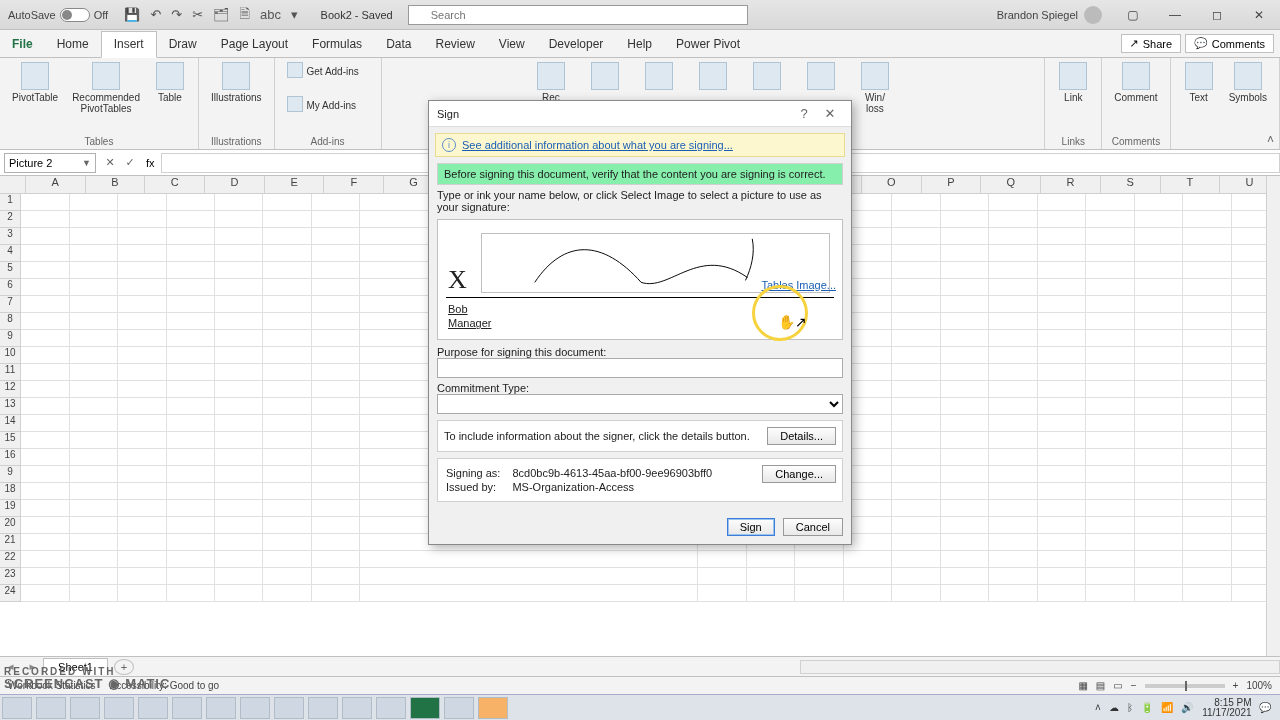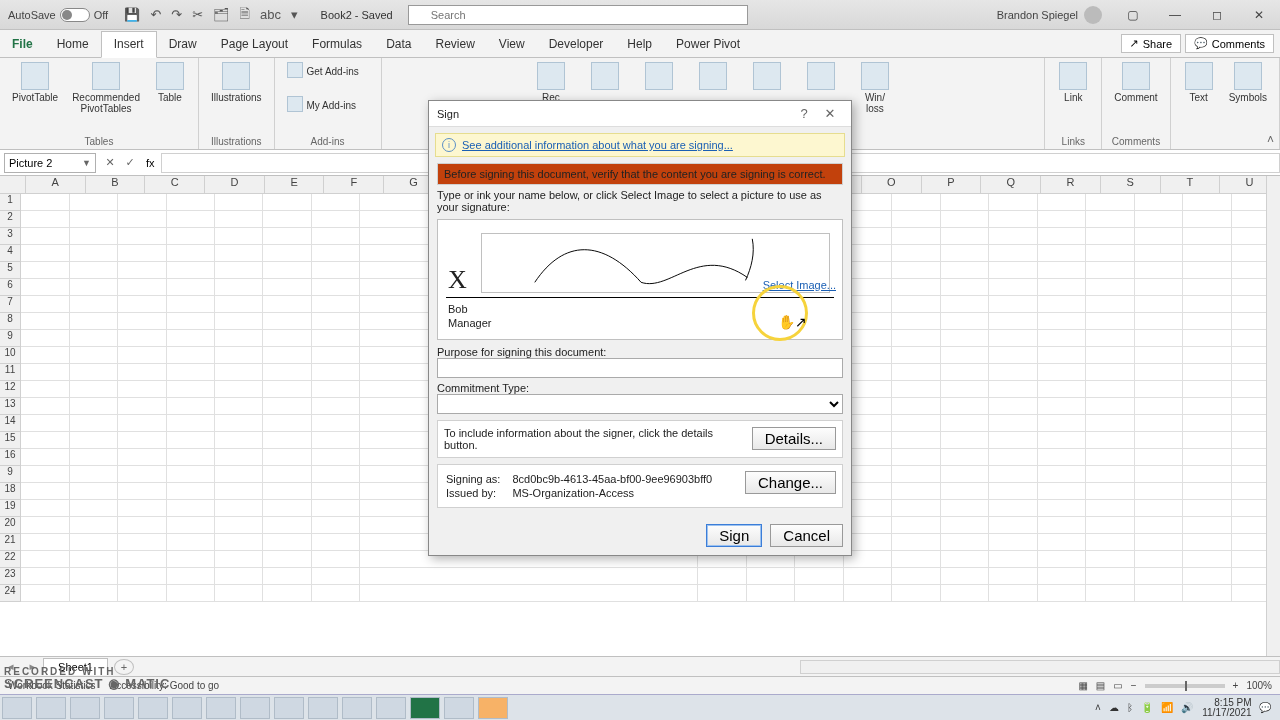--- a/index.html
+++ b/index.html
@@ -85,31 +85,31 @@
 
 
 .dialog{position:absolute;left:428px;top:100px;width:424px;background:#f0f0f0;border:1px solid #888;box-shadow:3px 3px 10px rgba(0,0,0,.3);font-size:11px;color:#222;z-index:50;}
 .dialog .dtitle{height:26px;display:flex;align-items:center;padding:0 8px;background:#fff;border-bottom:1px solid #ddd;}
 .dialog .dtitle .t{flex:1;}
 .dialog .dtitle .b{width:26px;text-align:center;color:#666;font-size:13px;}
 .dialog .infobar{background:#fdf7d0;border:1px solid #e6dd8f;margin:6px;padding:4px 6px;display:flex;align-items:center;gap:6px;}
 .dialog .infobar a{color:#1a5fb4;text-decoration:underline;}
 .dialog .infobar .i{width:14px;height:14px;border:1px solid #5a8fc7;border-radius:50%;color:#5a8fc7;text-align:center;font-size:9px;line-height:12px;}
 .dialog .sec{margin:4px 8px;}
-.dialog .verify{border:1px solid #d0d0d0;background:#c2410c;padding:4px 6px;}
+.dialog .verify{border:1px solid #d0d0d0;background:#86efac;padding:4px 6px;}
 .dialog .sigbox{border:1px solid #c0c0c0;background:#fff;margin:6px 8px;padding:8px;position:relative;}
 .dialog .sigline{border-bottom:1px solid #000;display:flex;align-items:flex-end;height:70px;position:relative;}
 .dialog .sigline .X{font-size:26px;font-family:serif;padding:0 6px 2px 2px;}
 .dialog .sigline .drawarea{flex:1;border:1px solid #c0c0c0;height:60px;margin:0 4px 4px 8px;position:relative;background:#fff;}
 .dialog .selimg{position:absolute;right:6px;bottom:48px;color:#1a5fb4;text-decoration:underline;}
-.dialog .signer{padding:4px 0 0 2px;line-height:1.3;}
+.dialog .signer{padding:4px 0 0 2px;line-height:1.3;text-decoration:underline;}
 .dialog select, .dialog input[type=text]{width:100%;height:20px;border:1px solid #aaa;background:#fff;font-size:11px;padding:0 3px;}
 .dialog .row2{display:flex;align-items:center;gap:8px;border:1px solid #d0d0d0;background:#fff;padding:6px;margin:6px 8px;}
 .dialog .row2 .txt{flex:1;}
-.dialog .btn{border:1px solid #999;background:linear-gradient(#fdfdfd,#e8e8e8);padding:2px 12px;font-size:15px;}
+.dialog .btn{border:1px solid #999;background:linear-gradient(#fdfdfd,#e8e8e8);padding:2px 12px;font-size:11px;}
 .dialog .btn.primary{border:1px solid #3b7dd8;box-shadow:inset 0 0 0 1px #9cc2f0;}
 .dialog .certbox{border:1px solid #d0d0d0;background:#fff;margin:2px 8px 8px 8px;padding:6px;position:relative;}
 .dialog .certbox table{font-size:11px;}
 .dialog .certbox td:first-child{padding-right:10px;}
 .dialog .certbox .chg{position:absolute;right:6px;top:6px;}
 .dialog .actions{display:flex;justify-content:flex-end;gap:8px;padding:8px;}
 
 
 .hl{position:absolute;width:56px;height:56px;border:3px solid #f6d33c;border-radius:50%;pointer-events:none;z-index:60;}
 .cursor{position:absolute;font-size:14px;z-index:61;pointer-events:none;}
@@ -943,21 +943,21 @@
   <div class="sec">Type or ink your name below, or click Select Image to select a picture to use as your signature:</div>
   <div class="sigbox">
     <div class="sigline">
       <div class="X">X</div>
       <div class="drawarea">
         <svg class="squiggle" viewBox="0 0 270 60">
             <path d="M10,50 C40,5 80,5 120,50 C150,60 180,10 230,45 M235,5 C238,20 234,35 228,48" stroke="#000" fill="none" stroke-width="1"></path>
           </svg>
       </div>
     </div>
-    <a href="#" class="selimg">Select Image...</a>
+    <a href="#" class="selimg">Tables Image...</a>
     <div class="signer">
       <div>Bob</div>
       <div>Manager</div>
     </div>
   </div>
   <div class="sec">
     <div>Purpose for signing this document:</div>
     <input type="text" value="" style="">
   </div>
   <div class="sec">

